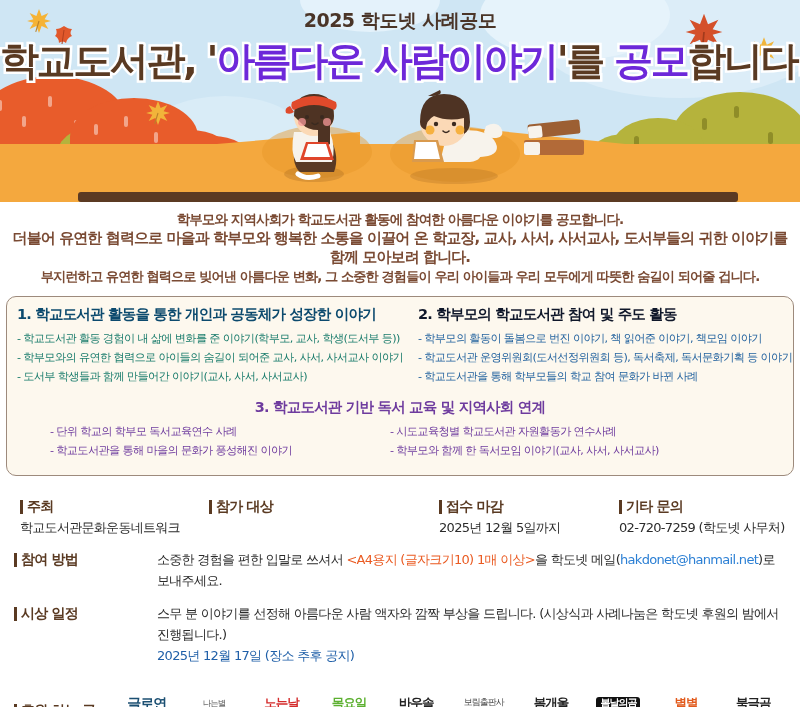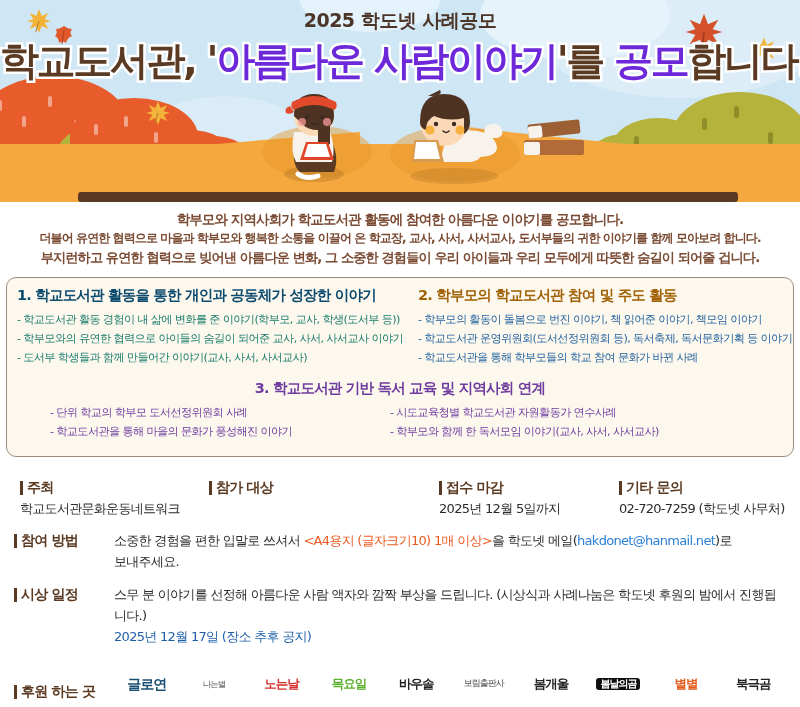--- a/index.html
+++ b/index.html
@@ -103,41 +103,41 @@
   
   .desc {
     padding: 8px 10px 6px;
     text-align: center;
     color: #7a4a33;
     font-weight: 700;
     letter-spacing: -0.9px;
   }
   .desc-line { font-size: 13.5px; line-height: 19px; }
   .desc-line.l1 { font-size: 13.5px; }
-  .desc-line.l2 { font-size: 12px; }
+  .desc-line.l2 { font-size: 15px; }
   .desc-line.l3 { font-size: 13.2px; }
 
   
   .catbox {
     position: relative;
     margin: 4px 6px 0 6px;
     border: 1.6px solid #9d8a7c;
     border-radius: 10px;
     background: #fdf8ee;
     padding: 8px 10px 10px;
     height: 180px;
   }
   .cat-cols { display: flex; gap: 6px; }
   .cat-col { width: 50%; }
   .cat-h {
     font-size: 14.5px; font-weight: 700; letter-spacing: -0.8px;
     margin-bottom: 5px;
   }
   .cat-h.green { color: #0c4a6e; }
-  .cat-h.blue  { color: #a16207; }
+  .cat-h.blue  { color: #0f172a; }
   .cat-li {
     font-size: 11.2px; line-height: 19px; letter-spacing: -0.65px;
     white-space: nowrap;
   }
   .cat-li.green { color: #187b6b; }
   .cat-li.blue  { color: #24639f; }
   .cat-li.purple{ color: #6e3b9e; }
   .col-2 { padding-left: 12px; }
   .sec3 { margin-top: 12px; text-align: center; }
   .sec3-h { font-size: 14.5px; font-weight: 700; letter-spacing: -0.8px; color: #6e3b9e; margin-bottom: 5px; }
@@ -154,21 +154,21 @@
     font-size: 14px; font-weight: 700; color: #5a3a22; letter-spacing: -0.8px;
     display: flex; align-items: center; gap: 4px;
   }
   .ibar { display: inline-block; width: 3px; height: 14px; background: #5a3a22; }
   .ivalue { font-size: 13px; color: #2b2b2b; letter-spacing: -0.7px; margin-top: 3px; }
   .ic1 { padding-left: 6px; } .ic1 .ivalue { padding-left: 0px; }
   .ic2 { padding-left: 10px; }
   .ic3 { padding-left: 12px; }
   .ic4 { padding-left: 10px; }
 
-  .row2 { display: flex; align-items: flex-start; margin-top: 12px; }
+  .row2 { display: flex; align-items: flex-start; margin-top: 12px; gap: 43px; }
   .row2 .ilabel { width: 100px; flex: none; padding-top: 2px; }
   .row2 .rbody { font-size: 13px; color: #2b2b2b; letter-spacing: -0.7px; line-height: 21px; }
   .hl-orange { color: #ea5b22; }
   .hl-blue { color: #2b7fd4; }
   .hl-navy { color: #1f5fa8; }
 
   
   .sponsors { display: flex; align-items: flex-start; padding: 10px 14px 6px; margin-top: 10px; }
   .sp-label { width: 100px; flex: none; padding-top: 14px; }
   .sp-grid {
@@ -325,21 +325,21 @@
         <div class="cat-h blue">2. 학부모의 학교도서관 참여 및 주도 활동</div>
         <div class="cat-li blue">- 학부모의 활동이 돌봄으로 번진 이야기, 책 읽어준 이야기, 책모임 이야기</div>
         <div class="cat-li blue">- 학교도서관 운영위원회(도서선정위원회 등), 독서축제, 독서문화기획 등 이야기</div>
         <div class="cat-li blue">- 학교도서관을 통해 학부모들의 학교 참여 문화가 바뀐 사례</div>
       </div>
     </div>
 
     <div class="sec3">
       <div class="sec3-h">3. 학교도서관 기반 독서 교육 및 지역사회 연계</div>
       <div class="sec3-grid">
-        <div class="cat-li purple">- 단위 학교의 학부모 도서선정위원회 사례</div>
+        <div class="cat-li purple">- 단위 학교의 학부모 독서교육연수 사례</div>
         <div class="cat-li purple">- 시도교육청별 학교도서관 자원활동가 연수사례</div>
         <div class="cat-li purple">- 학교도서관을 통해 마을의 문화가 풍성해진 이야기</div>
         <div class="cat-li purple">- 학부모와 함께 한 독서모임 이야기(교사, 사서, 사서교사)</div>
       </div>
     </div>
   </div>
 
   <div class="infoblock">
     <div class="info-row4">
       <div class="ic1">

